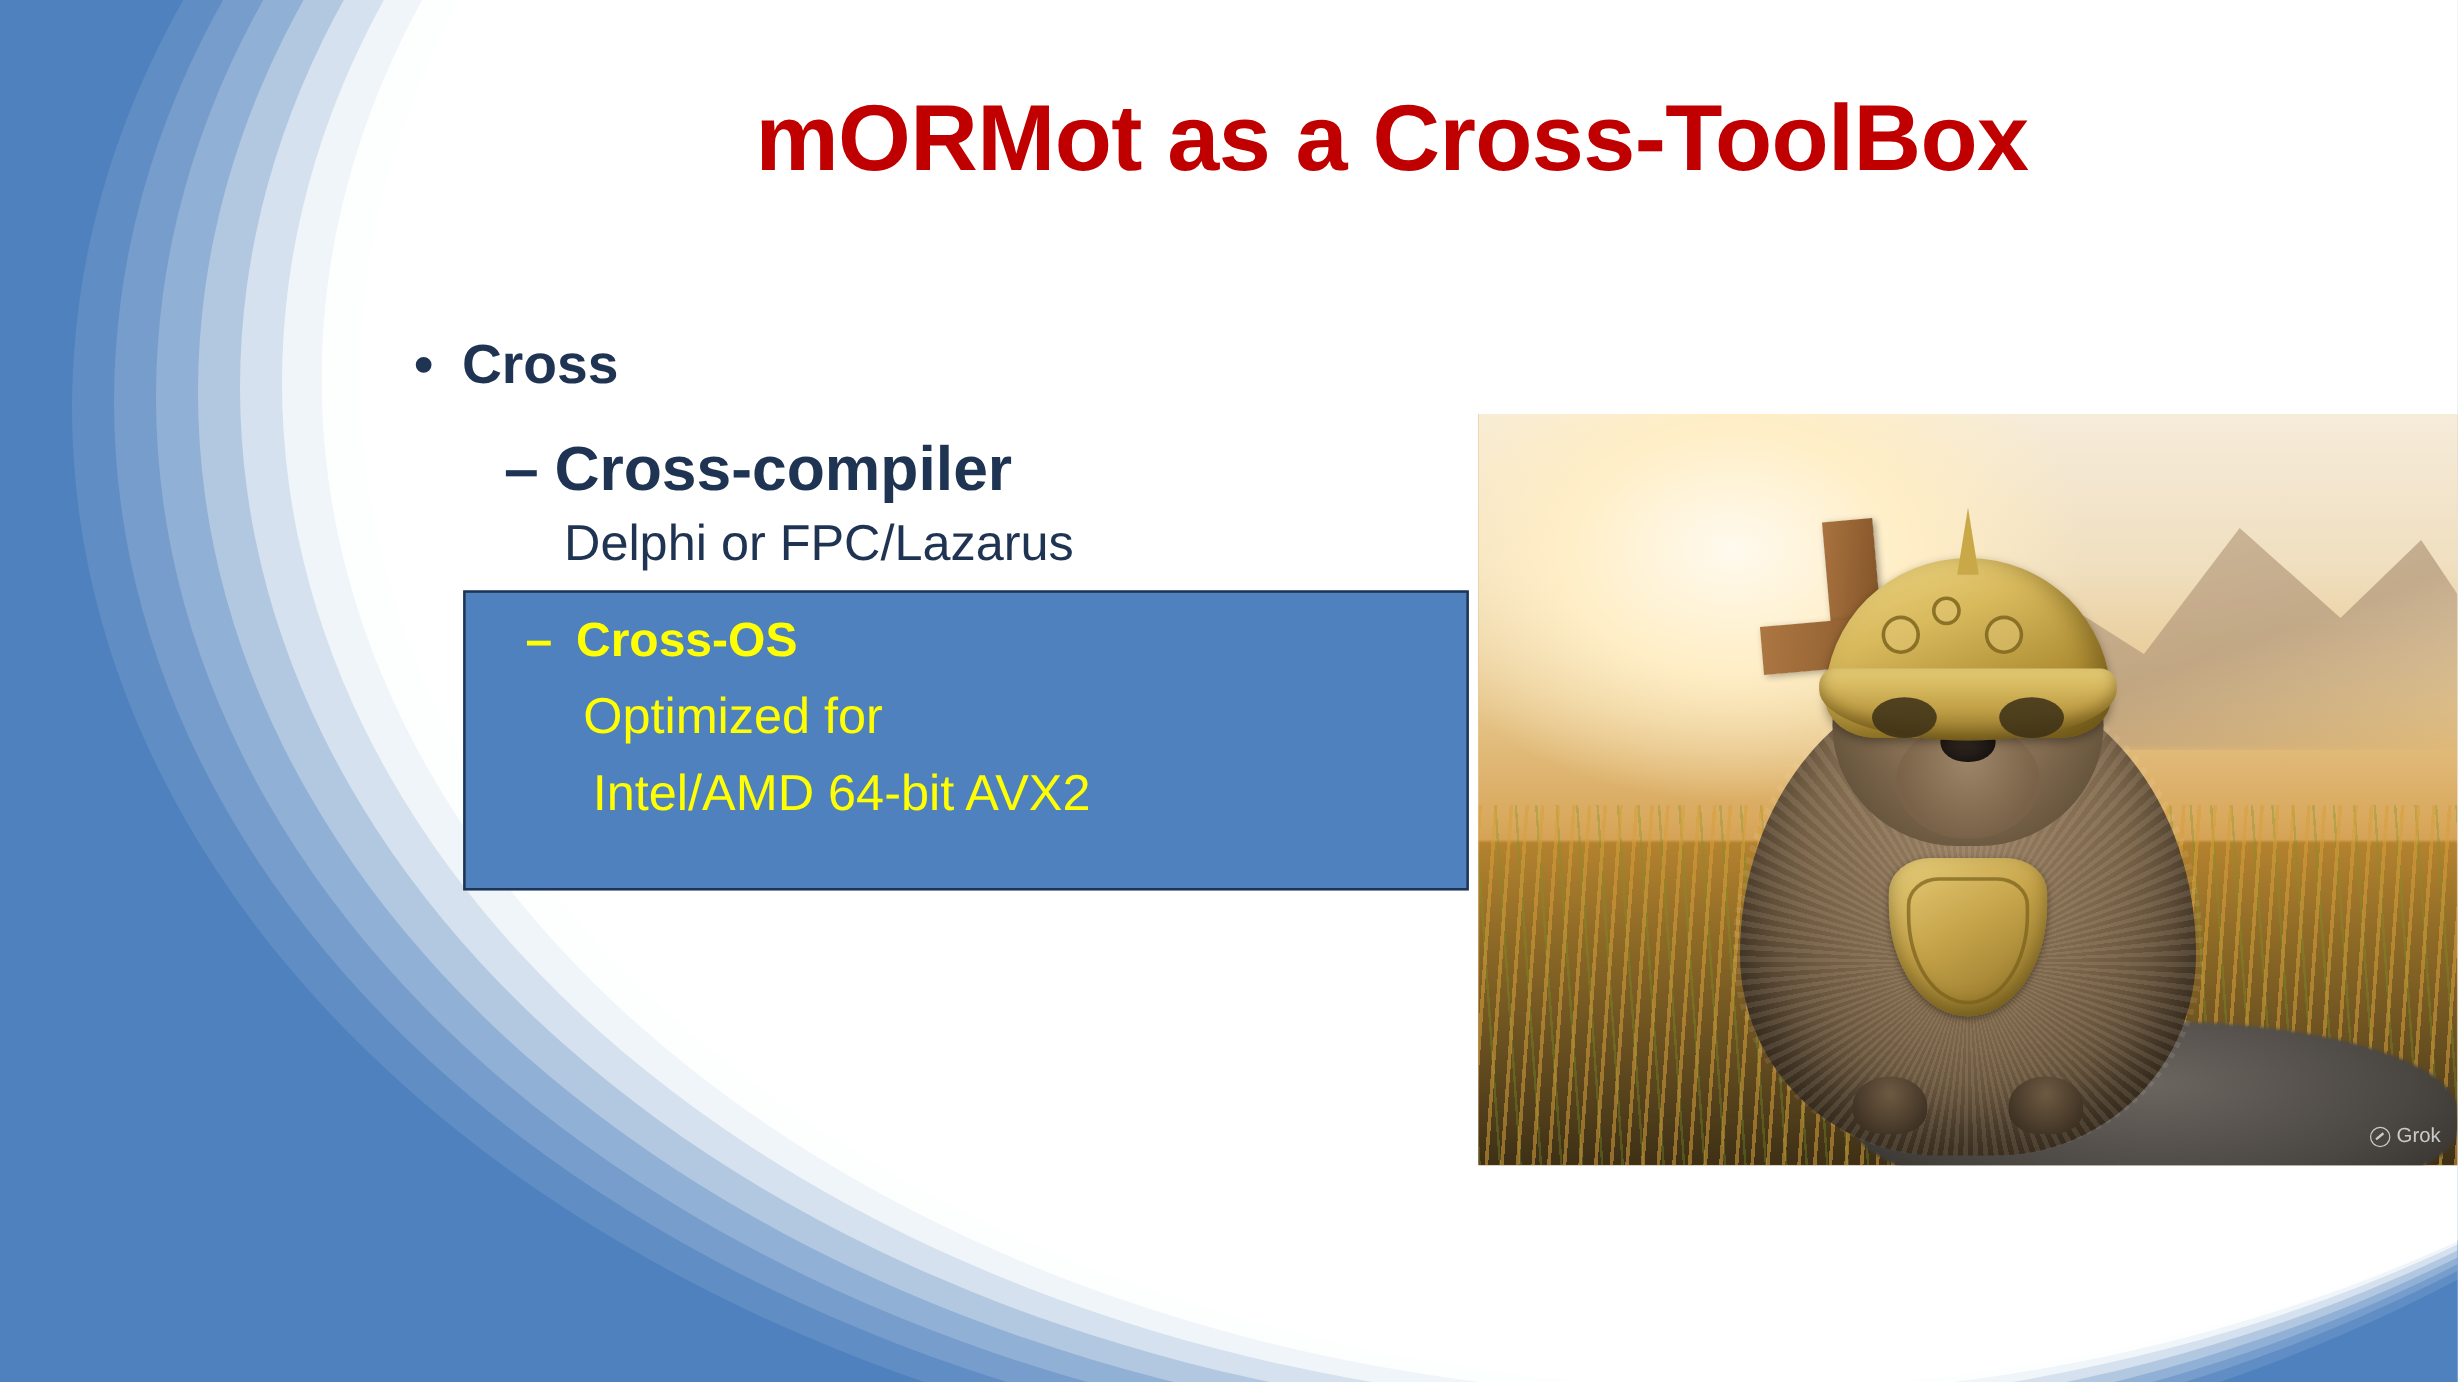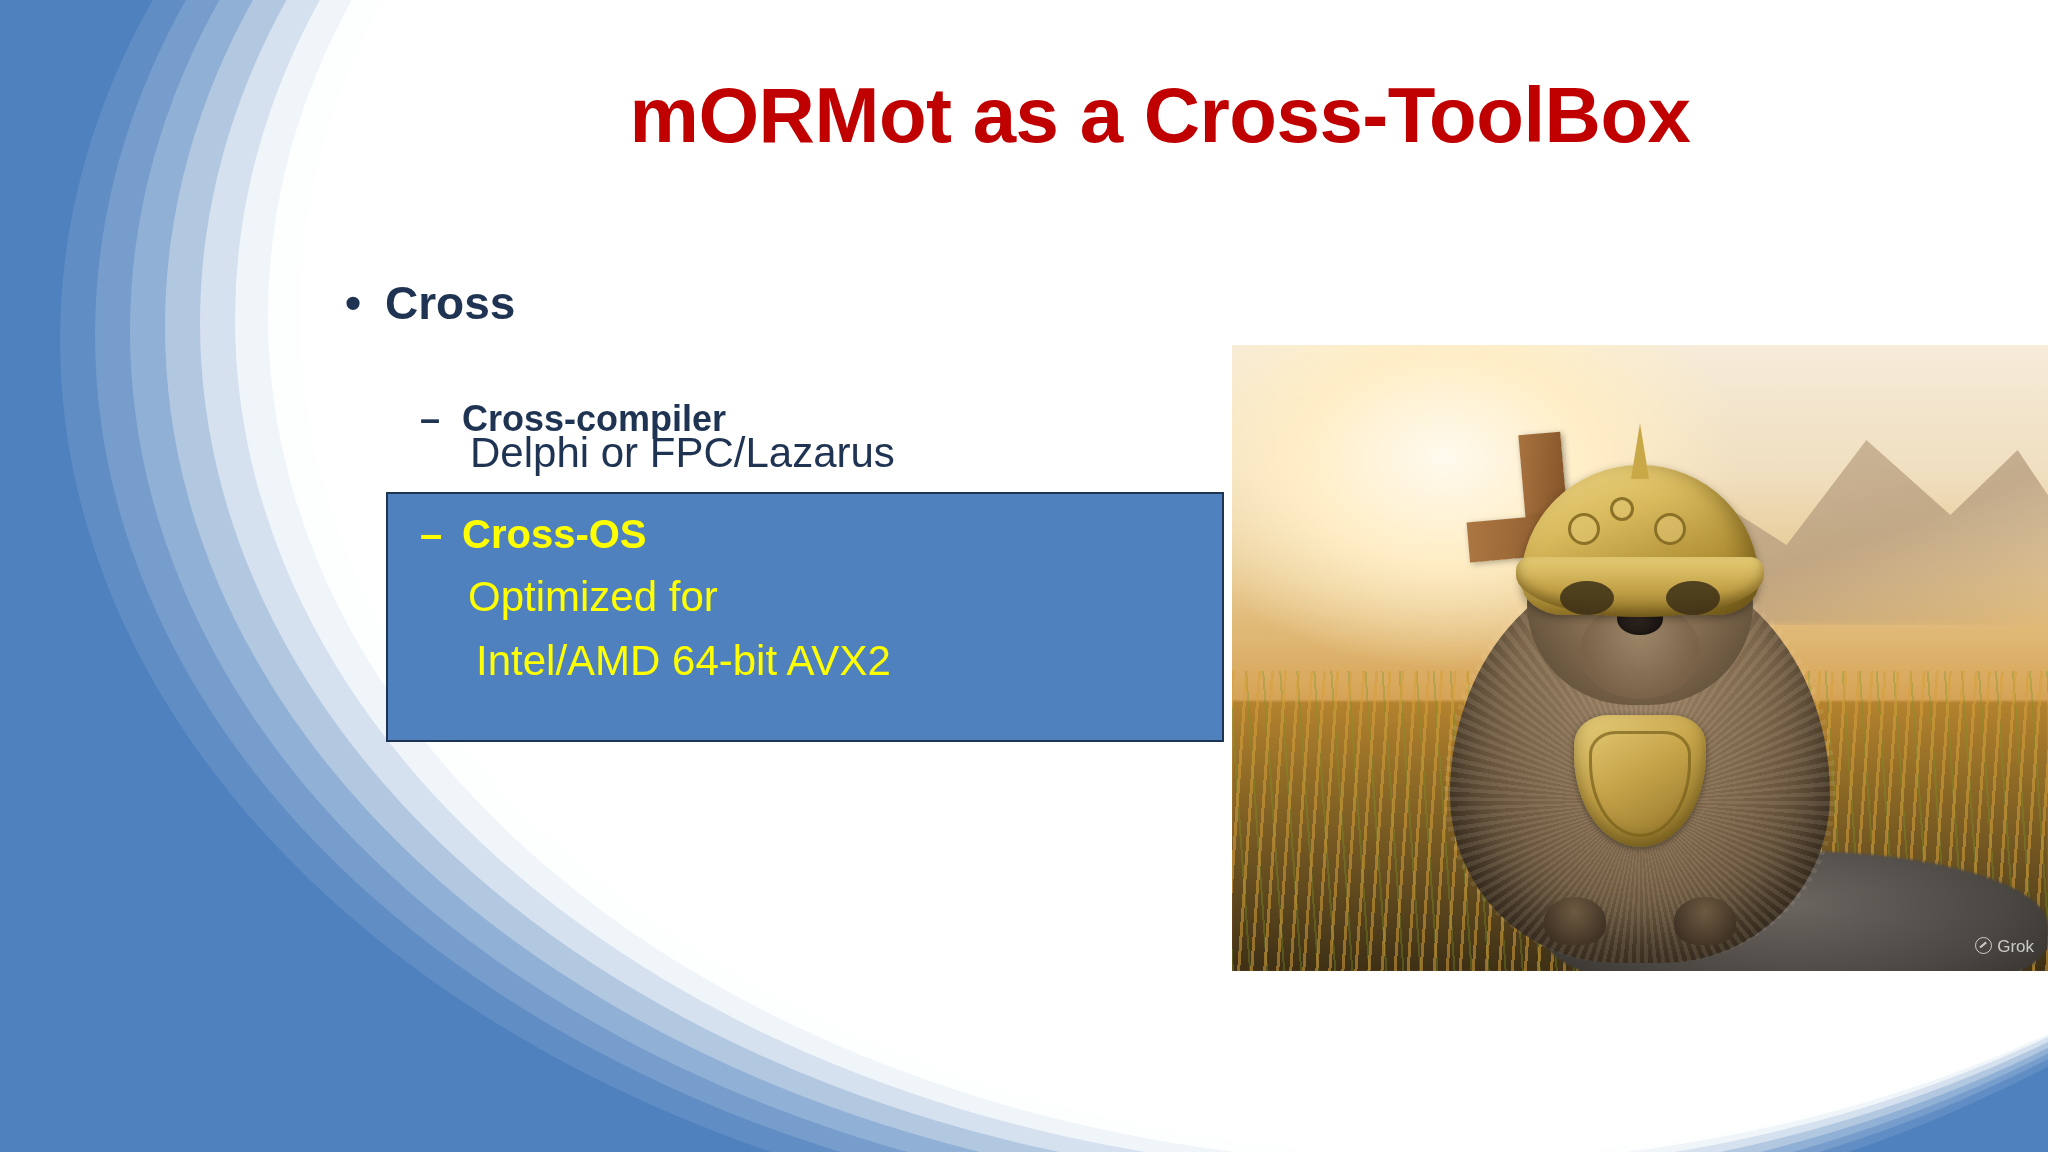--- a/index.html
+++ b/index.html
@@ -37,36 +37,36 @@
     white-space:nowrap;
   }
 
   
   .body-text{position:absolute;color:#1f3352;}
   #lvl1{
     left:345px;top:280px;font-size:46px;font-weight:bold;line-height:1;
   }
   #lvl1 .dot{display:inline-block;width:40px;}
   #sub1{
-    left:420px;top:365px;font-size:36px;font-weight:bold;line-height:1;white-space:nowrap;margin-top:36px;
+    left:420px;top:365px;font-size:52px;font-weight:bold;line-height:1;white-space:nowrap;
   }
   #sub1 .dash{display:inline-block;width:42px;}
   #sub1desc{
     left:470px;top:432px;font-size:42px;font-weight:normal;line-height:1;white-space:nowrap;
   }
 
   
   #hlbox{
     position:absolute;left:386px;top:492px;width:838px;height:250px;
     background:#4e81bd;border:2px solid #1f3352;
     box-sizing:border-box;
   }
   #hlbox-text{
     position:absolute;left:386px;top:492px;width:838px;height:250px;
-    color:#ffff00;box-sizing:border-box;padding-left:34px;padding-top:12px;
+    color:#ffff00;box-sizing:border-box;padding-left:52px;padding-top:12px;
   }
   .hl-head{font-size:40px;font-weight:bold;line-height:1;white-space:nowrap;margin-top:10px;}
   .hl-head .dash{display:inline-block;width:42px;}
   .hl-desc{font-size:42px;font-weight:normal;line-height:1;white-space:nowrap;margin-top:22px;padding-left:48px;}
   .hl-desc.indent{padding-left:56px;}
 
   
   #photo{
     position:absolute;left:1232px;top:345px;width:816px;height:626px;
     overflow:hidden;background:#d8a257;
@@ -193,21 +193,21 @@
   }
   #photo .paw{
     position:absolute;bottom:26px;width:62px;height:48px;border-radius:50% 50% 40% 40%;
     background:radial-gradient(ellipse at 50% 30%,#6e5a42 0%,#3e3123 80%);
   }
   #photo .paw.l{left:calc(50% - 96px);} #photo .paw.r{left:calc(50% + 34px);}
 
   #watermark{
     position:absolute;right:14px;bottom:14px;
     font-size:17px;color:rgba(255,255,255,.72);
-    display:flex;gap:5px;
+    display:flex;align-items:center;gap:5px;
   }
   #watermark .wm-icon{
     width:15px;height:15px;border:1.6px solid rgba(255,255,255,.72);border-radius:50%;
     display:inline-block;position:relative;
   }
   #watermark .wm-icon::after{
     content:"";position:absolute;left:3px;top:6px;width:8px;height:1.6px;
     background:rgba(255,255,255,.72);transform:rotate(-40deg);
   }
 </style>

